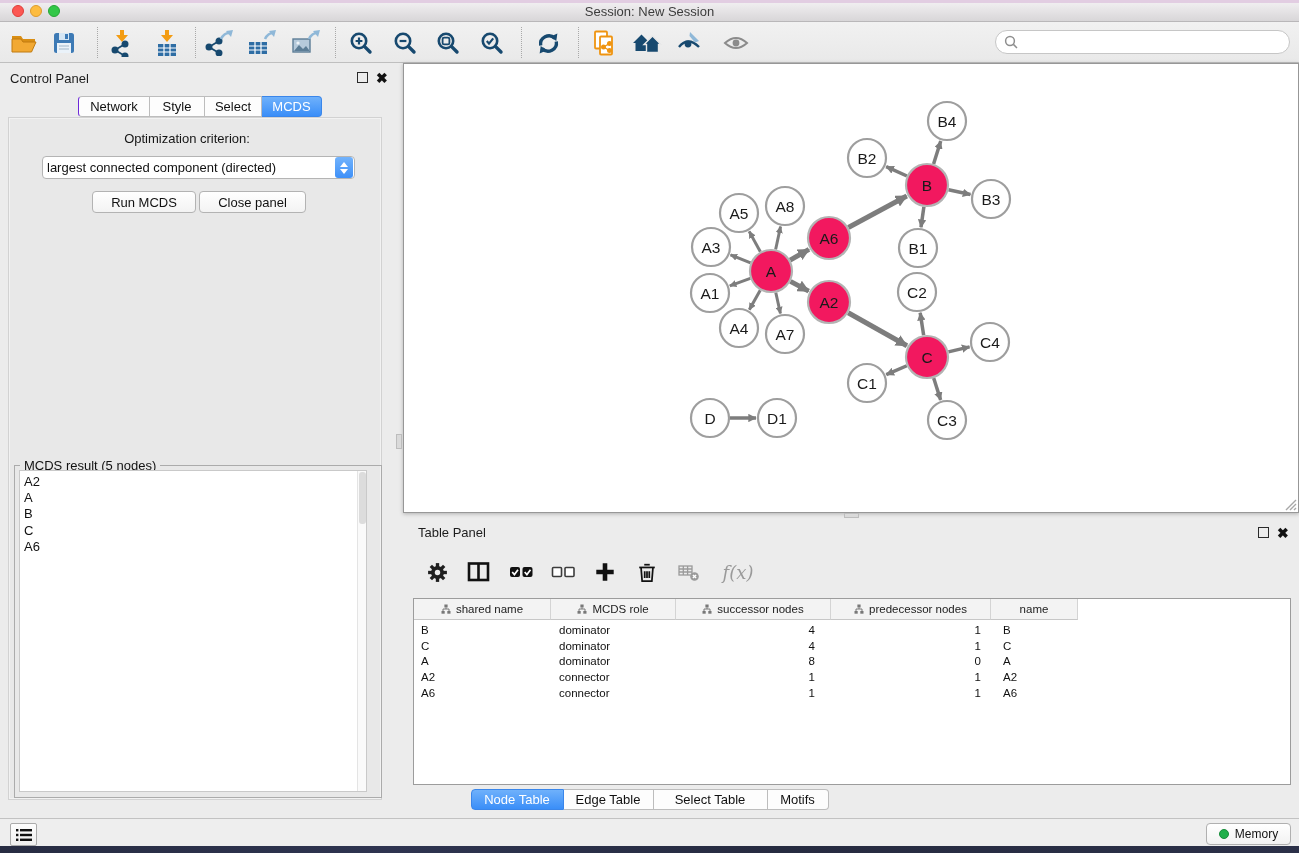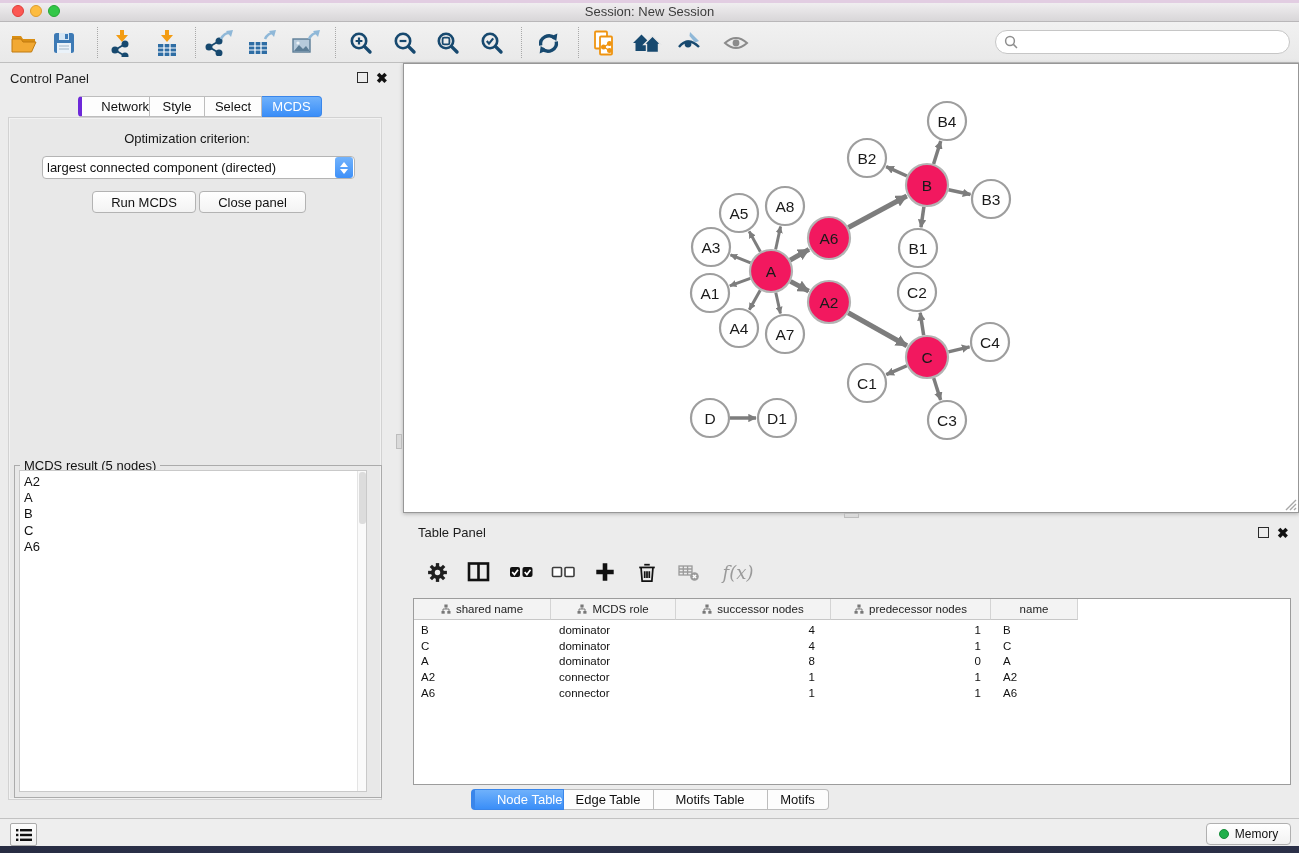--- a/index.html
+++ b/index.html
@@ -26,21 +26,21 @@
     border:1px solid #c6c6c6; border-radius:12px; display:flex; align-items:center; padding-left:8px; }
   .searchbox input { border:none; outline:none; flex:1; font-size:12px; background:transparent; margin-left:5px; height:18px; }
 
   
   .cp-header-title { position:absolute; left:10px; top:71px; font-size:13px; color:#1d1d1d; }
   .panel-icon-float { position:absolute; width:11px; height:11px; border:1.6px solid #2a2a2a; background:transparent; }
   .panel-icon-close { position:absolute; font-size:14px; font-weight:bold; color:#111; line-height:11px; }
   .cp-tabs { position:absolute; left:78px; top:96px; display:flex; }
   .seg-tab { height:21px; padding:2px 13px 0 13px; background:#fdfdfd; border:1px solid #bdbdbd; border-left:none;
     font-size:13px; color:#111; text-align:center; }
-  .seg-tab:first-child { border-left:4px solid #6d28d9; border-radius:4px 0 0 4px;text-align:right; }
+  .seg-tab:first-child { border-left:1px solid #6d28d9; border-radius:4px 0 0 4px; }
   .seg-tab:last-child { border-radius:0 4px 4px 0; }
   .seg-tab.active { background:linear-gradient(#6fb1fb,#3a8ef8); color:#fff; border-color:#3a86ea; }
   .cp-body { position:absolute; left:8px; top:117px; width:374px; height:683px; background:#e8e8e8;
     border:1px solid #d2d2d2; box-shadow:inset 0 0 0 1px #f2f2f2; }
   .opt-label { position:absolute; left:0; width:374px; top:131px; text-align:center; font-size:13px; color:#151515; }
   .mac-select { position:absolute; left:42px; top:156px; width:313px; height:23px; background:#fff;
     border:1px solid #b4b4b4; border-radius:4px; display:flex; align-items:center; }
   .mac-select .val { flex:1; font-size:13px; color:#111; padding-left:4px; white-space:nowrap; }
   .mac-select .spin { width:18px; height:21px; margin-right:1px; background:linear-gradient(#72b3fc,#3e90f8);
     border-radius:3px; display:flex; flex-direction:column; align-items:center; justify-content:center; gap:2px; }
@@ -553,21 +553,21 @@
           <div class="td-cell" style="width: 155px; text-align: right; padding-left: 0px; padding-right: 16px;">1</div>
           <div class="td-cell" style="width: 160px; text-align: right; padding-left: 0px; padding-right: 10px;">1</div>
           <div class="td-cell" style="width: 87px; text-align: left; padding-left: 12px; padding-right: 0px;">A6</div>
         </div>
       </div>
   </div>
 
   <div class="tp-tabs" id="tp-tabs">
       <div class="seg-tab active" style="width: 93px; padding: 2px 0px 0px;">Node Table</div>
       <div class="seg-tab" style="width: 90px; padding: 2px 0px 0px;">Edge Table</div>
-      <div class="seg-tab" style="width: 114px; padding: 2px 0px 0px;">Motifs Table</div>
+      <div class="seg-tab" style="width: 114px; padding: 2px 0px 0px;">Select Table</div>
       <div class="seg-tab" style="width: 61px; padding: 2px 0px 0px;">Motifs</div>
     </div>
 
   <div class="statusbar">
     <div class="list-btn">
       <svg width="16" height="14" viewBox="0 0 16 14">
         <g fill="#111">
           <rect x="0" y="1" width="2.4" height="2.4"></rect>
             <rect x="4" y="1" width="12" height="2.4"></rect>
           <rect x="0" y="5.8" width="2.4" height="2.4"></rect>

